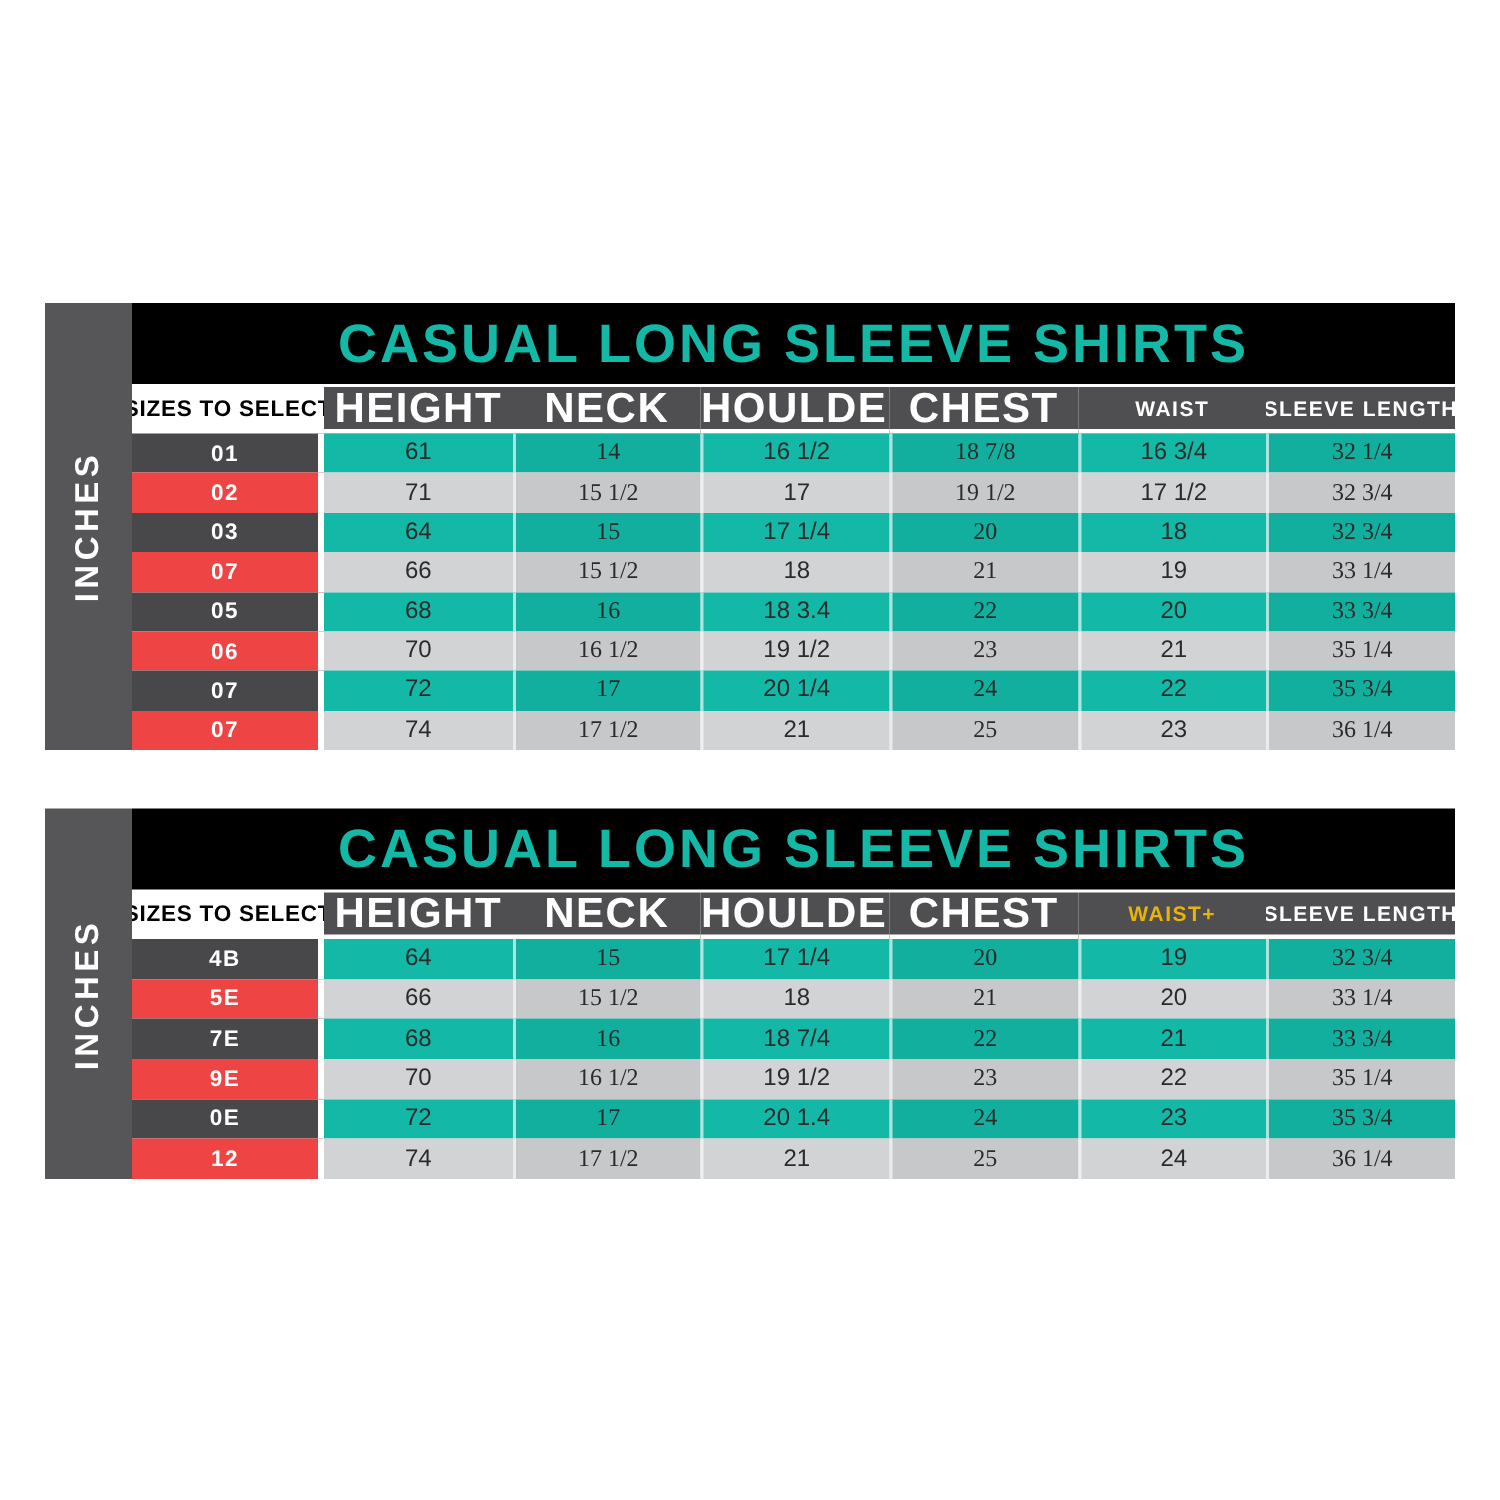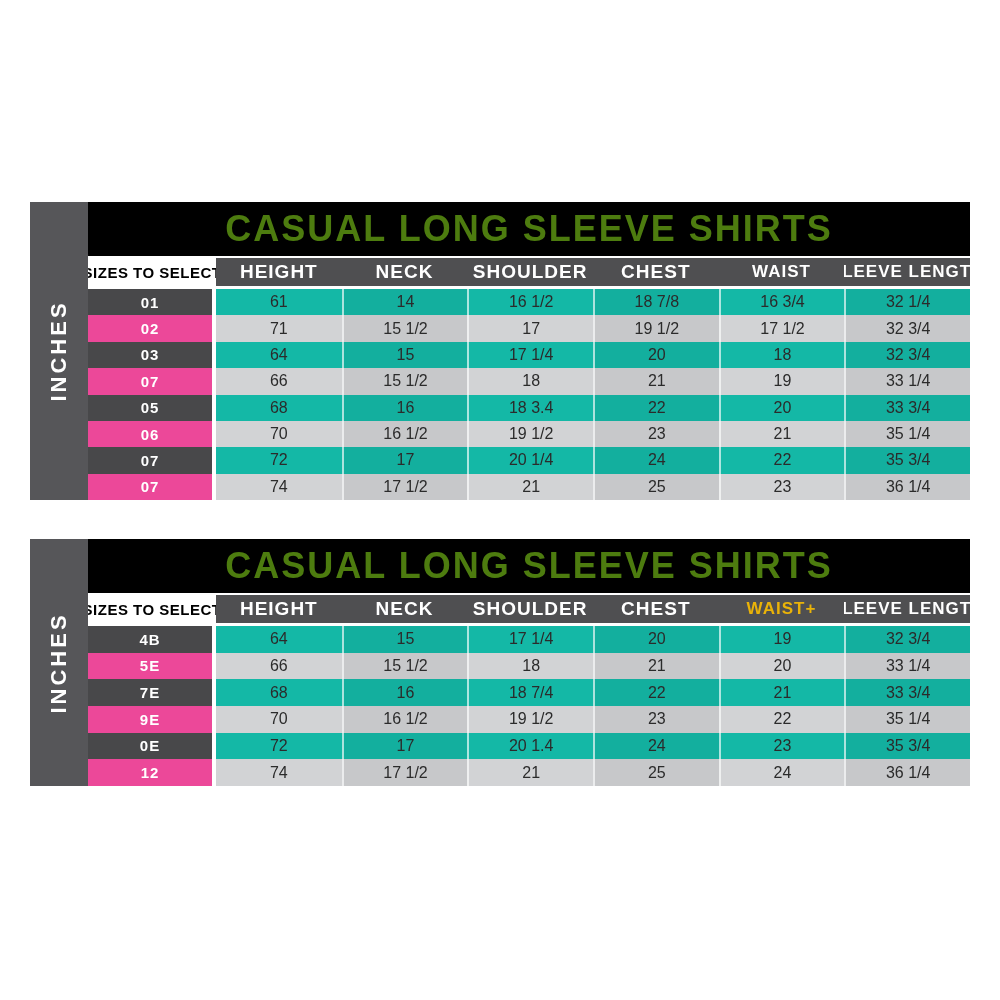--- a/index.html
+++ b/index.html
@@ -12,51 +12,51 @@
   }
   .inches-bar{
     width:58px;flex:0 0 58px;background:#565659;display:flex;align-items:center;justify-content:center;
   }
   .inches-text{
     transform:rotate(-90deg);white-space:nowrap;color:#ffffff;
     font-size:22px;font-weight:600;letter-spacing:3px;
   }
   .table-body{flex:1;display:flex;flex-direction:column;min-width:0;}
   .title-bar{
-    height:54px;flex:0 0 54px;background:#000000;color:#4d7c0f;
+    height:54px;flex:0 0 54px;background:#000000;color:#14b8a6;
     display:flex;align-items:center;justify-content:center;
     font-size:36px;font-weight:700;letter-spacing:2px;margin-bottom:2px;
   }
   .grid{
     flex:1;display:grid;grid-template-columns:128px repeat(6,1fr);
   }
   .grid > div{
     display:flex;align-items:center;justify-content:center;
     box-sizing:border-box;overflow:hidden;white-space:nowrap;
   }
   .hsel{
     background:#ffffff;color:#000000;font-weight:700;font-size:15px;
     border-bottom:3px solid #ffffff;letter-spacing:0.5px;
   }
   .hcol{
-    background:#4f4f51;color:#ffffff;font-weight:700;font-size:19px;
+    background:#4f4f51;color:#ffffff;font-weight:700;font-size:28px;
     border-bottom:3px solid #ffffff;letter-spacing:1px;
   }
-  .hcol.small{font-size:17px;}
+  .hcol.small{font-size:14px;}
   .hcol.gold{color:#eab308;}
   .rlabel{
     color:#ffffff;font-size:15px;font-weight:600;letter-spacing:1px;
     border-right:4px solid #ffffff;
   }
   .lab-odd{background:#48484a;}
-  .lab-even{background:#ec4899;}
+  .lab-even{background:#ef4444;}
   .cell{font-size:16px;color:#2b2b2b;font-weight:500;}
   .row-odd{background:#14b8a6;}
   .row-even{background:#d2d3d5;}
-  .cell.col-alt{background-image:linear-gradient(rgba(0,0,0,0.05),rgba(0,0,0,0.05));}
+  .cell.col-alt{background-image:linear-gradient(rgba(0,0,0,0.05),rgba(0,0,0,0.05));font-family:Liberation Serif, serif;}
   .cell{border-left:2px solid rgba(255,255,255,0.65);}
   .cell.first-data{border-left:none;}
 </style>
 </head>
 <body>
 
 <section class="size-table" style="top:202px;height:298px">
   <div class="inches-bar">
     <span class="inches-text">INCHES</span>
   </div>

